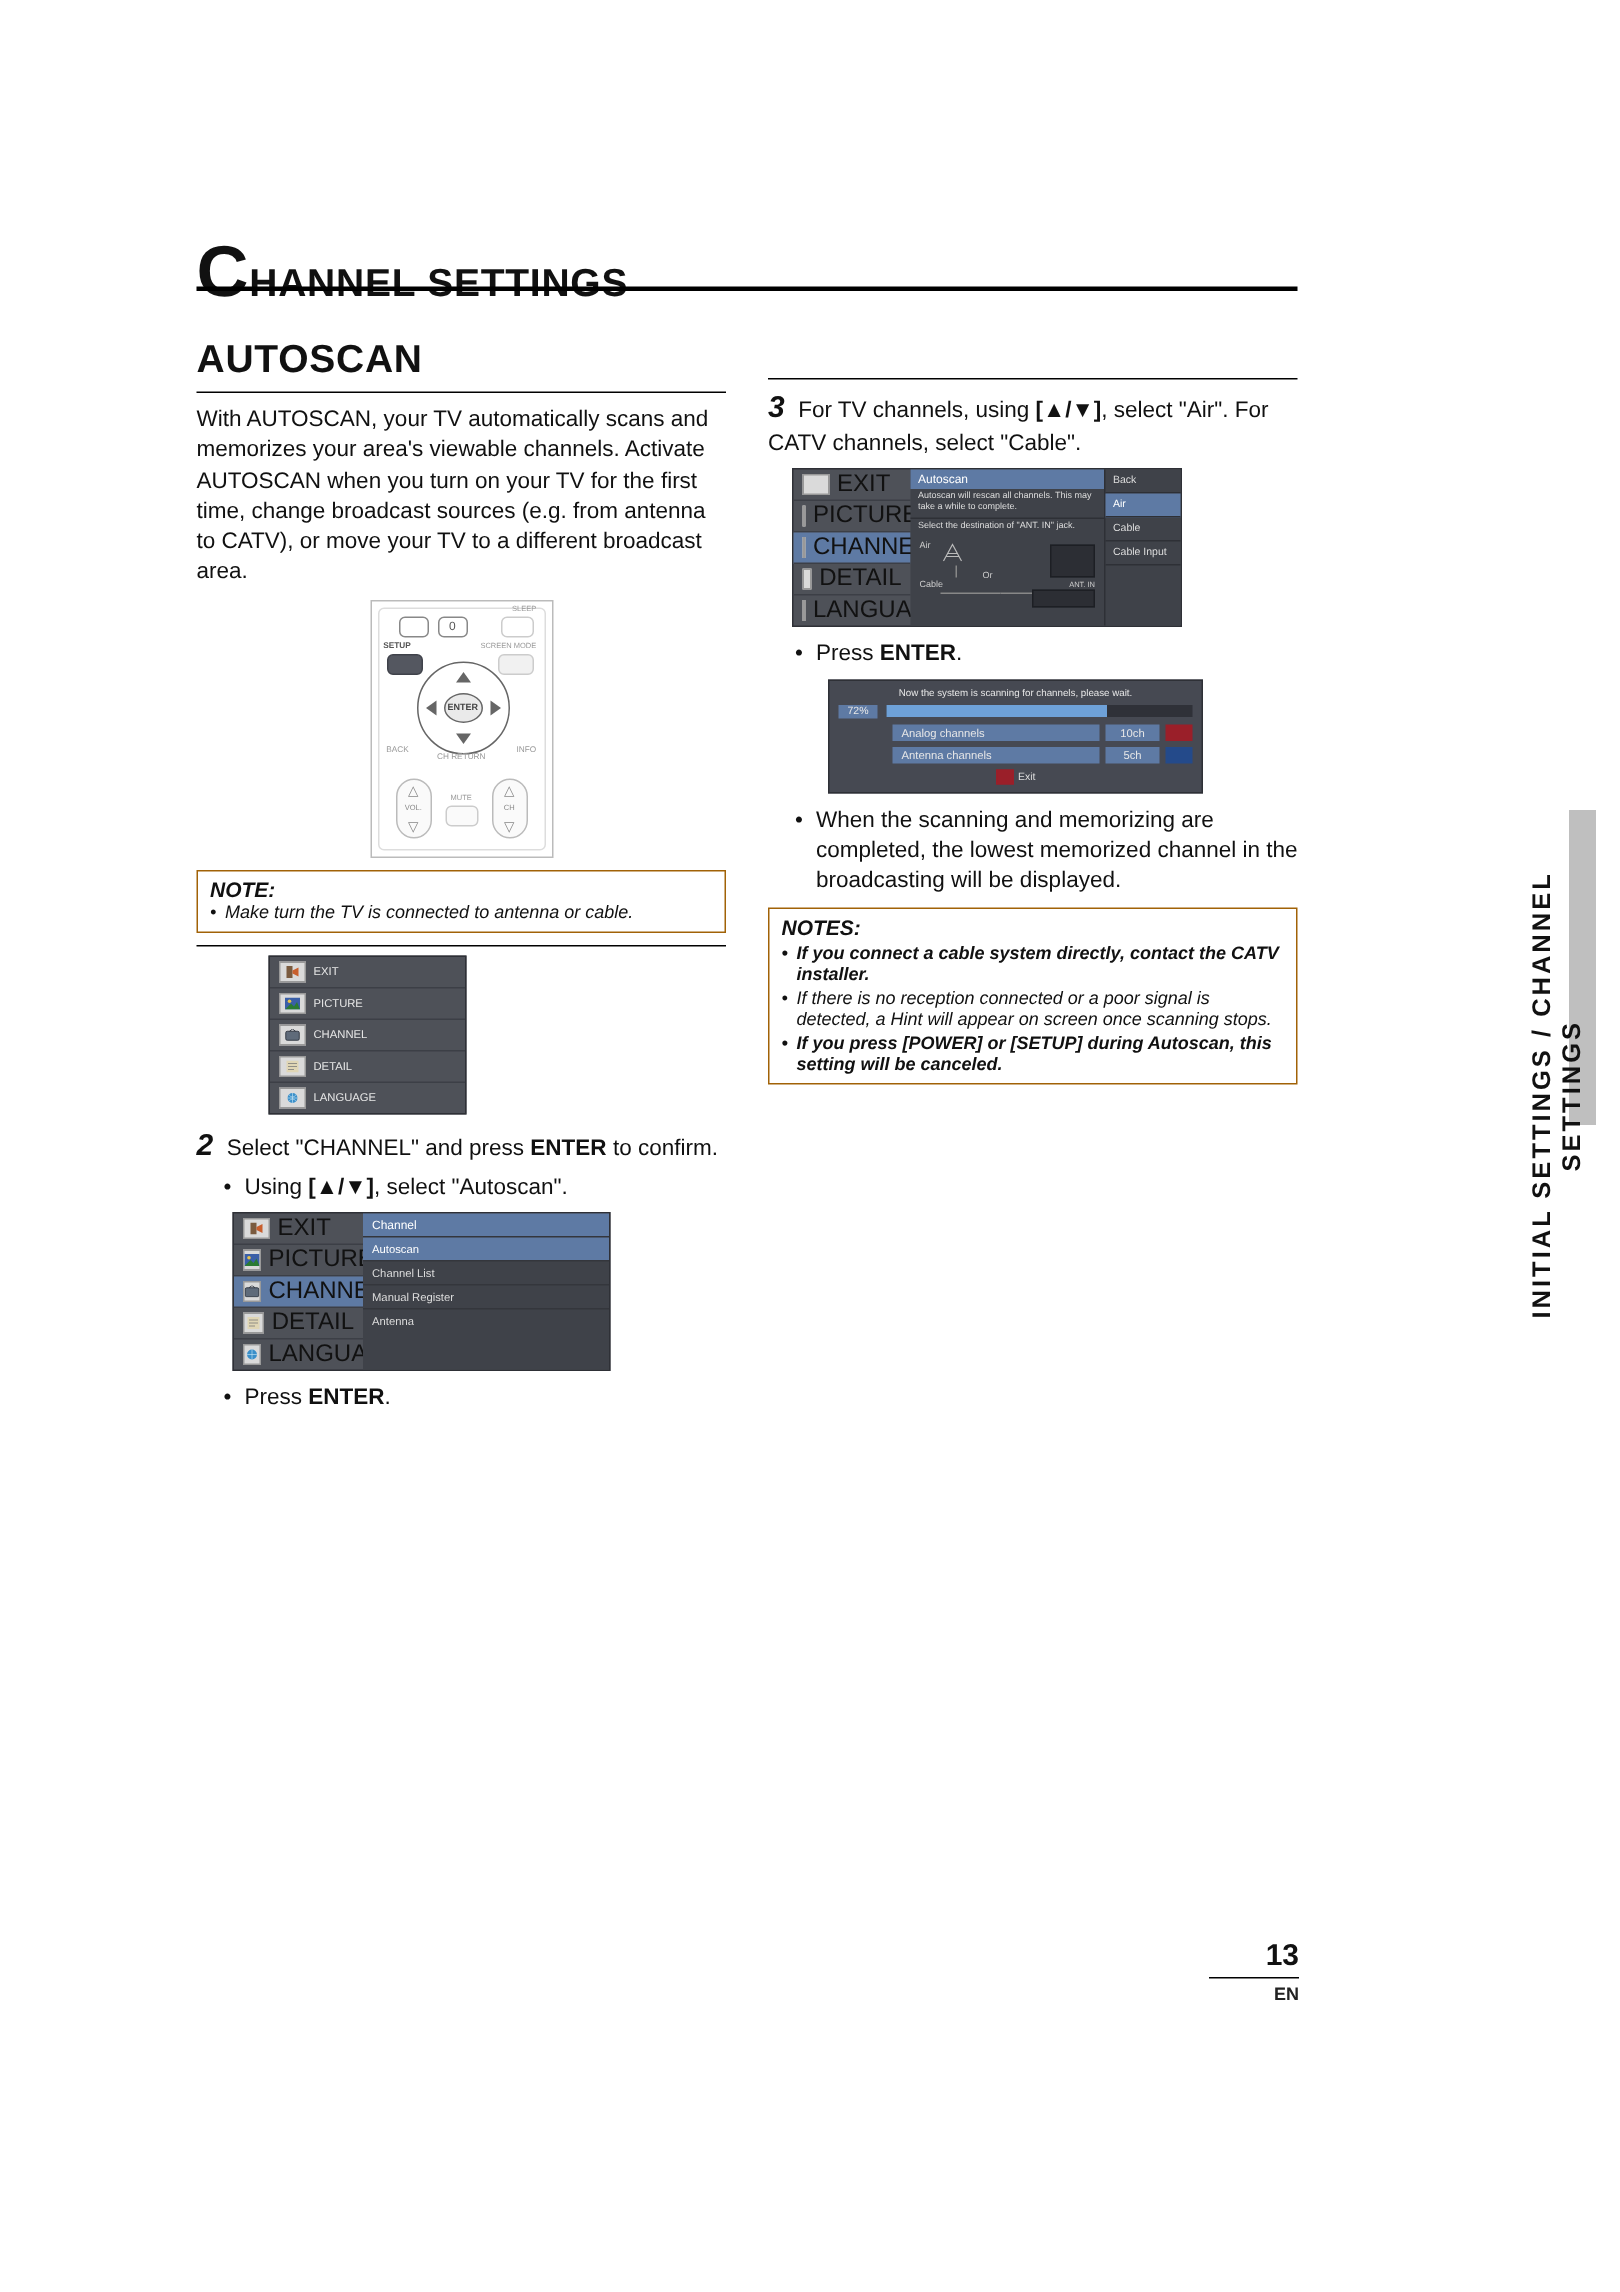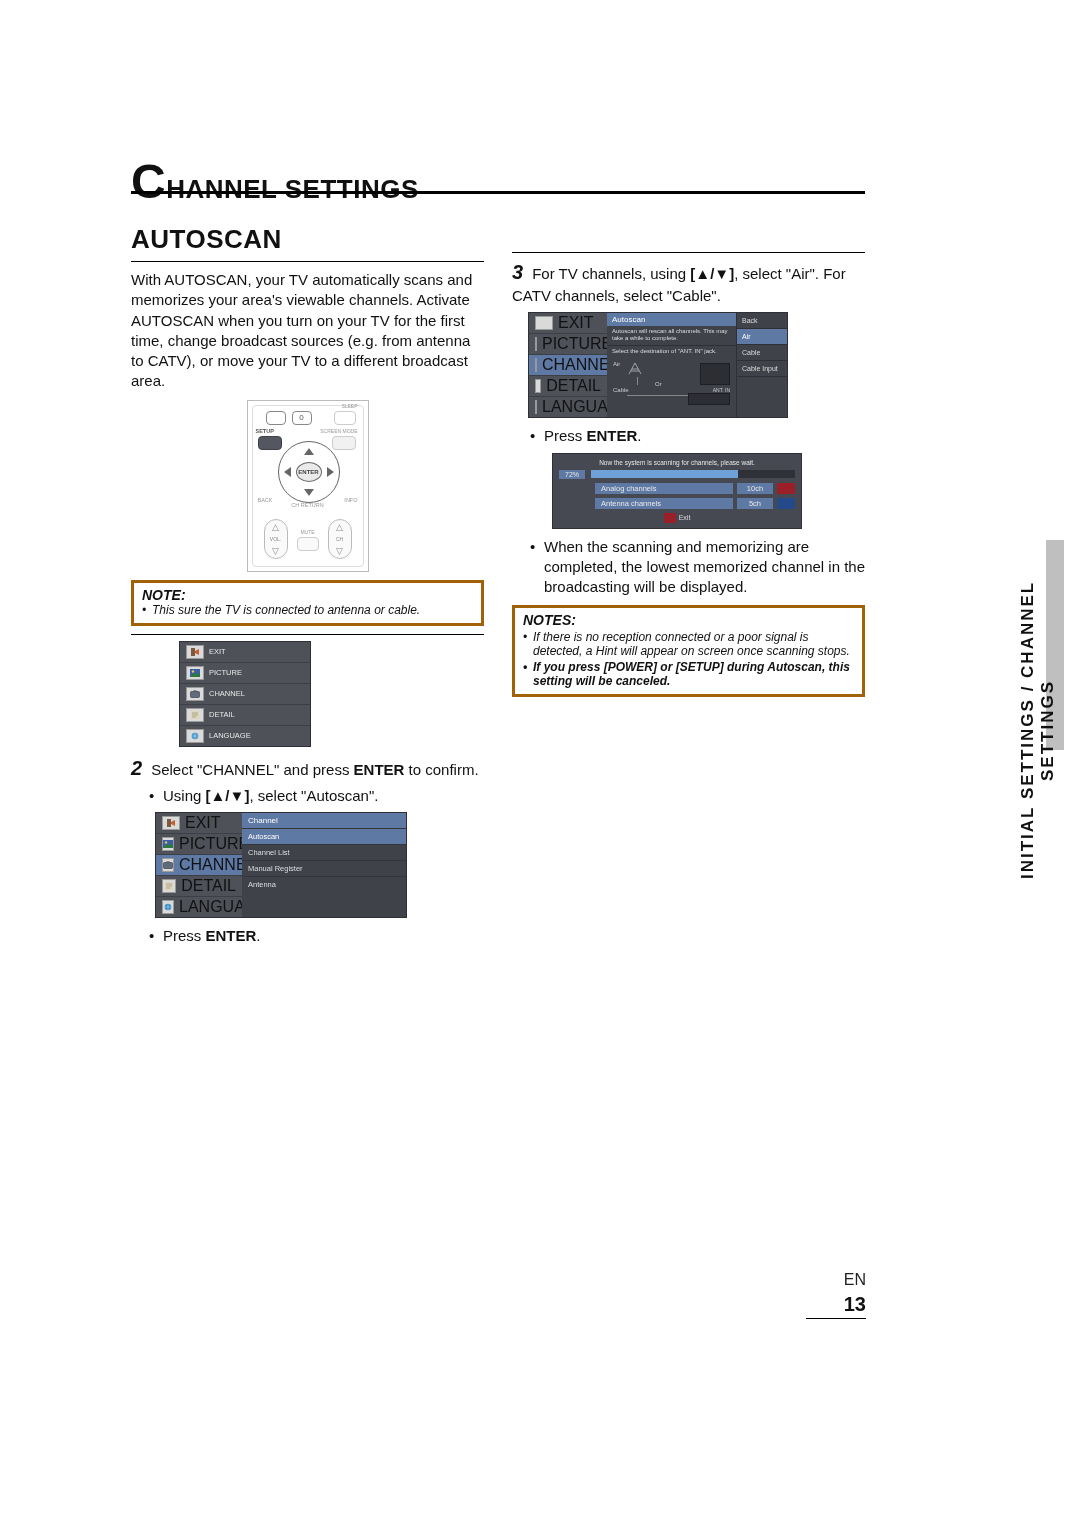--- a/index.html
+++ b/index.html
@@ -19,34 +19,34 @@
 
   .body { font-size: 15px; line-height: 1.35; }
   .body b { font-weight: 700; }
 
   .indent { margin-left: 18px; }
   .bullet-line { position: relative; padding-left: 14px; }
   .bullet-line::before { content: "•"; position: absolute; left: 0; top: 0; }
 
   .step-num { font-size: 20px; font-style: italic; font-weight: 700; display: inline-block; width: 16px; }
 
-  .note-box { border: 3px solid #a16207; padding: 4px 8px 6px 8px; margin: 8px 0; }
+  .note-box { border: 1px solid #a16207; padding: 4px 8px 6px 8px; margin: 8px 0; }
   .note-title { font-size: 14px; font-weight: 700; font-style: italic; }
   .note-text { font-size: 12px; font-style: italic; padding-left: 10px; position: relative; }
   .note-text::before { content: "•"; position: absolute; left: 0; top: 0; }
   .notes-box .note-text { margin-top: 2px; }
 
   
   .side-label { position: absolute; right: 42px; top: 560px; width: 20px; height: 340px; font-size: 17px; font-weight: 700; letter-spacing: 2px; writing-mode: vertical-rl; transform: rotate(180deg); text-align: center; }
   .side-tab { position: absolute; right: 16px; top: 540px; width: 18px; height: 210px; background: #bfbfbf; }
 
   
   .page-number { position: absolute; right: 214px; top: 1293px; font-size: 20px; font-weight: 700; }
   .page-underline { position: absolute; right: 214px; top: 1318px; width: 60px; height: 1px; background: #000; }
-  .page-lang { position: absolute; right: 214px; top: 1271px; font-size: 16px; color: #222; }
+  .page-lang { position: absolute; right: 214px; top: 1322px; font-size: 12px; color: #222; font-weight: bold; }
 
   
   .remote-fig { width: 120px; height: 170px; margin: 8px auto 6px auto; position: relative; border: 1px solid #bbb; background: #fff; }
   .remote-fig .rim { position: absolute; inset: 4px; border: 1px solid #ddd; border-radius: 4px; }
   
   .r-btn { position: absolute; background: #fff; border: 1px solid #888; border-radius: 4px; }
   .r-dash { left: 18px; top: 10px; width: 18px; height: 12px; }
   .r-zero { left: 44px; top: 10px; width: 18px; height: 12px; text-align: center; font-size: 8px; line-height: 12px; color: #555; }
   .r-sleep { right: 12px; top: 10px; width: 20px; height: 12px; border-color: #ccc; }
   .r-sleep-lbl { position: absolute; right: 10px; top: 2px; font-size: 5px; color: #999; }
@@ -168,21 +168,21 @@
           <span class="arrU">△</span>
             <span class="mid">CH</span>
             <span class="arrD">▽</span>
         </div>
         <span class="mute-lbl">MUTE</span>
         <div class="mute-btn"></div>
       </div>
 
       <div class="note-box">
         <div class="note-title">NOTE:</div>
-        <div class="note-text">This sure the TV is connected to antenna or cable.</div>
+        <div class="note-text">Make turn the TV is connected to antenna or cable.</div>
       </div>
       <div class="hr"></div>
 
 
       <div class="osd" style="margin-left:48px">
         <div class="osd-row">
             <span class="osd-icon">
               <svg viewBox="0 0 10 8">
                 <rect x="1" y="0" width="4" height="8" fill="#7a5b3f"></rect>
                 <path d="M5 3 L9 1 L9 7 L5 5 Z" fill="#c85f2d"></path>
@@ -386,20 +386,21 @@
           <div class="v">5ch</div>
           <div class="sw"></div>
         </div>
         <div class="exit"><span class="icn"></span><span>Exit</span></div>
       </div>
 
       <div class="body indent bullet-line">When the scanning and memorizing are completed, the lowest memorized channel in the broadcasting will be displayed.</div>
 
       <div class="note-box notes-box">
         <div class="note-title">NOTES:</div>
+        <div class="note-text" style="font-weight:700">If you connect a cable system directly, contact the CATV installer.</div>
         <div class="note-text">If there is no reception connected or a poor signal is detected, a Hint will appear on screen once scanning stops.</div>
         <div class="note-text" style="font-weight:700">If you press [POWER] or [SETUP] during Autoscan, this setting will be canceled.</div>
       </div>
     </div>
   </div>
 
   <div class="page-number">13</div>
   <div class="page-underline"></div>
   <div class="page-lang">EN</div>
 </div>

